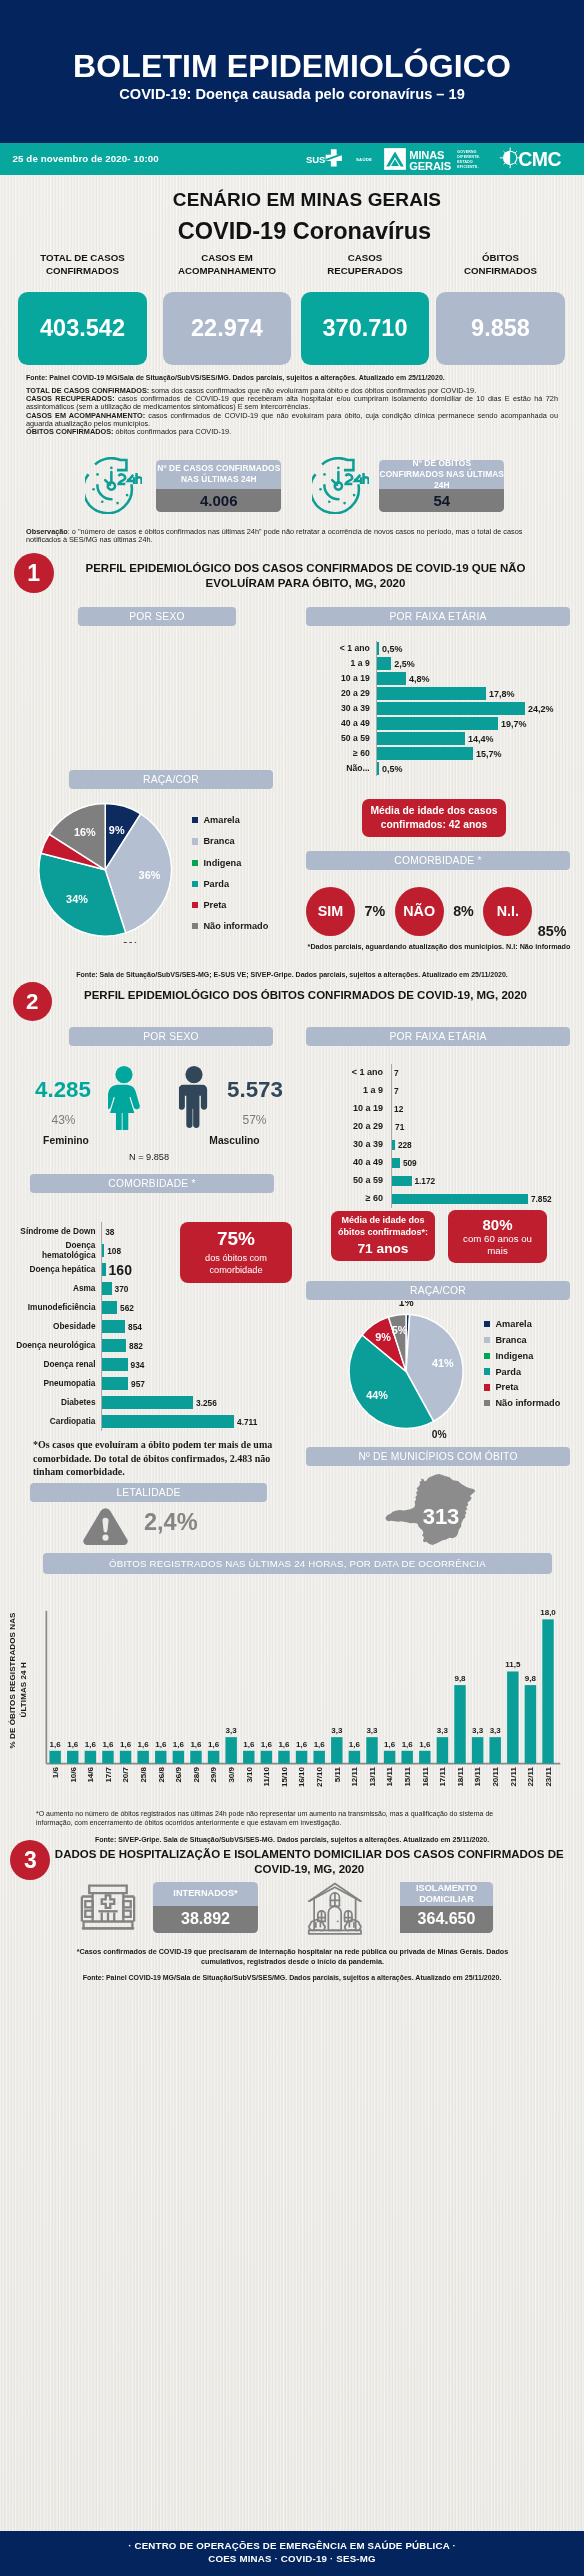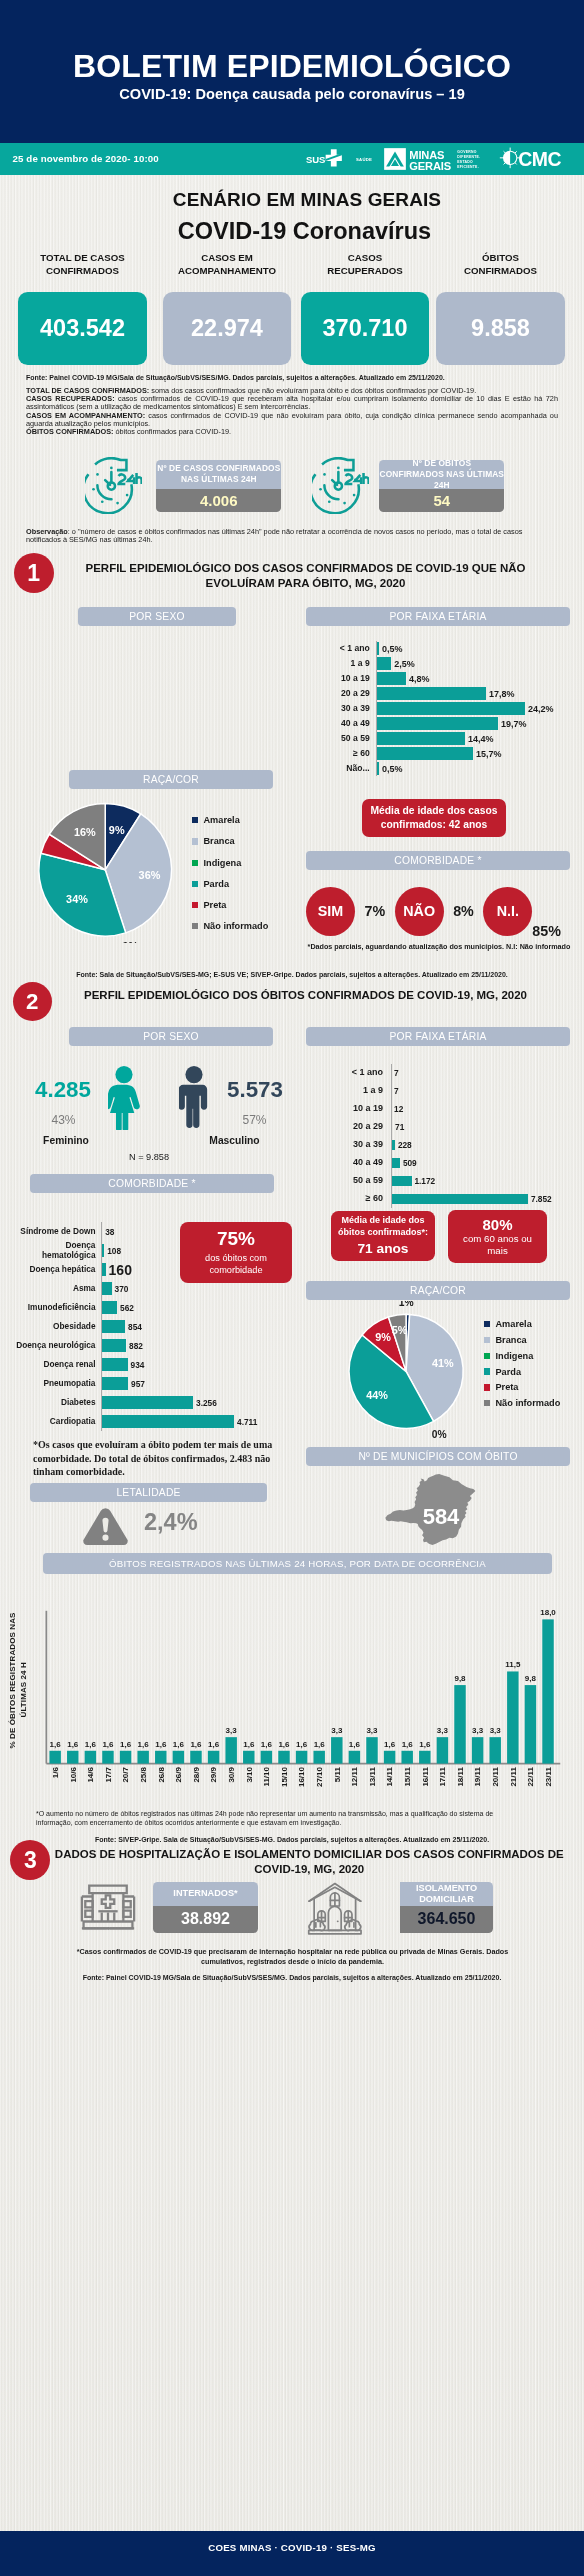--- a/index.html
+++ b/index.html
@@ -54,21 +54,21 @@
   .box.lblue{background:var(--lblue);}
 
   .fine{font-size:7.3px;line-height:8.1px;color:#1a1a1a;}
   .fine b{font-weight:700;}
   .src{font-size:7px;font-weight:700;color:#1a1a1a;}
 
   .h24row{position:absolute;left:0;right:0;top:0;height:0;}
   .h24{position:absolute;top:457px;display:flex;align-items:flex-start;gap:0;}
   .h24 .pill{width:125px;border-radius:4.6px;overflow:hidden;margin-top:2.9px;}
   .h24 .pill .top{background:var(--lblue);color:#fff;font-size:8.4px;font-weight:600;text-align:center;height:29px;display:flex;flex-direction:column;align-items:center;justify-content:center;line-height:1.3;letter-spacing:0.1px;}
-  .h24 .pill .bot{background:var(--gray);color:#fef9c3;font-size:15px;font-weight:600;text-align:right;height:23px;display:flex;align-items:center;justify-content:center;}
+  .h24 .pill .bot{background:var(--gray);color:#0f172a;font-size:15px;font-weight:600;text-align:right;height:23px;display:flex;align-items:center;justify-content:center;}
 
   
   .sechead{position:absolute;left:0;right:0;}
   .secnum{width:40px;height:40px;border-radius:50%;background:var(--red);color:#fff;position:absolute;left:13.7px;top:0;
      display:flex;align-items:center;justify-content:center;font-size:23px;font-weight:700;}
   .sectitle{position:absolute;left:63px;right:36px;top:8px;text-align:center;font-size:11.5px;font-weight:700;color:#141414;line-height:1.32;}
 
   .subhead{background:var(--lblue);color:#fff;border-radius:4px;text-align:center;
      font-size:10.3px;font-weight:500;padding:4px 3.4px;letter-spacing:0.2px;}
   .hbar{display:flex;align-items:center;}
@@ -372,21 +372,21 @@
 
     <div class="redbox" style="position:absolute;left:362px;top:197px;width:144px;height:38px;border-radius:6.9px;display:flex;align-items:center;justify-content:center;padding:0 8px;font-size:10.3px;line-height:1.32;">Média de idade dos casos confirmados: 42 anos</div>
 
     <div class="subhead" style="position:absolute;left:306px;top:249px;width:264px;">COMORBIDADE *</div>
     <div style="position:absolute;left:306px;top:281px;width:266px;display:flex;align-items:center;">
       <div class="circ">SIM</div>
       <div style="font-size:14.3px;font-weight:600;width:40px;text-align:center;">7%</div>
       <div class="circ">NÃO</div>
       <div style="font-size:14.3px;font-weight:600;width:40px;text-align:center;">8%</div>
       <div class="circ">N.I.</div>
-      <div style="font-size:14.3px;font-weight:600;width:40px;text-align:left;margin-top:40px;">85%</div>
+      <div style="font-size:14.3px;font-weight:600;width:40px;text-align:center;margin-top:40px;">85%</div>
     </div>
     <div style="position:absolute;left:306px;top:340px;width:266px;font-size:7.2px;font-weight:700;text-align:center;">*Dados parciais, aguardando atualização dos municípios. N.I:  Não informado</div>
     <div style="position:absolute;left:0;right:0;top:369px;text-align:center;" class="src">Fonte: Sala de Situação/SubVS/SES-MG;  E-SUS VE; SIVEP-Gripe. Dados parciais, sujeitos a alterações. Atualizado em 25/11/2020.</div>
   </div>
 
   <div class="sechead" style="top:982px;">
     <div class="secnum" style="width:39px;height:39px;font-size:22.3px;left:12.6px;">2</div>
     <div class="sectitle" style="top:5.7px;">PERFIL EPIDEMIOLÓGICO DOS ÓBITOS CONFIRMADOS DE COVID-19, MG, 2020</div>
   </div>
 
@@ -618,21 +618,21 @@
       <circle cx="43" cy="54" r="5.4" fill="#ecebe6"></circle>
     </svg>
     <div class="abs" style="left:144px;top:47px;font-size:23.5px;font-weight:600;color:#858585;">2,4%</div>
 
     <div class="subhead" style="position:absolute;left:306px;top:-15px;width:264px;">Nº DE MUNICÍPIOS COM ÓBITO</div>
     <div class="abs" style="left:381px;top:9.7px;">
       <svg width="100" height="77" viewBox="0 0 175 135">
           <path fill="#8c8c8c" d="M 101.9 3.6 L 110.9 6.6 L 119.9 9.0 L 125.9 14.4 L 134.8 15.6 L 140.8 21.0 L 149.8 26.3 L 155.8 28.4 L 161.8 29.9 L 165.4 33.5 L 161.2 37.4 L 155.8 41.9 L 158.8 45.5 L 155.8 50.3 L 151.3 53.3 L 152.8 57.5 L 149.2 61.4 L 151.3 65.3 L 147.4 68.2 L 149.8 71.8 L 146.8 75.4 L 148.3 78.4 L 143.8 83.2 L 140.8 89.8 L 140.2 95.8 L 136.3 101.2 L 134.8 107.8 L 131.8 113.1 L 125.9 116.1 L 119.9 115.2 L 113.9 118.2 L 107.9 119.7 L 101.9 122.7 L 95.9 125.7 L 89.9 128.1 L 83.9 125.7 L 79.4 122.1 L 74.9 123.3 L 73.4 119.1 L 75.5 115.2 L 71.9 110.8 L 74.3 106.3 L 71.9 101.8 L 68.3 98.8 L 65.3 95.2 L 64.4 91.3 L 61.4 89.8 L 56.9 89.2 L 50.9 89.8 L 44.9 88.3 L 39.0 87.4 L 34.5 86.2 L 30.0 87.4 L 24.0 86.2 L 18.0 85.3 L 13.5 86.2 L 9.0 84.4 L 7.5 80.2 L 11.4 75.4 L 16.5 73.3 L 21.0 69.4 L 27.0 67.4 L 33.0 66.5 L 39.0 67.4 L 44.9 66.5 L 50.9 65.3 L 55.4 63.5 L 58.4 61.4 L 59.9 56.9 L 58.7 52.4 L 61.4 47.9 L 59.9 44.3 L 62.9 40.4 L 61.4 35.9 L 64.4 32.3 L 62.3 28.4 L 65.9 25.4 L 68.3 21.6 L 67.4 17.4 L 71.3 15.0 L 69.5 11.4 L 74.3 12.6 L 76.4 16.5 L 80.3 14.4 L 82.4 10.5 L 86.9 8.4 L 91.4 6.6 L 95.9 4.5 Z"></path>
         </svg>
     </div>
-    <div class="abs" style="left:401px;top:42px;width:80px;text-align:center;font-size:22px;font-weight:600;color:#fff;">584</div>
+    <div class="abs" style="left:401px;top:42px;width:80px;text-align:center;font-size:22px;font-weight:600;color:#fff;">313</div>
   </div>
 
   <div class="subhead abs" style="left:43px;top:1553px;width:509px;font-size:9.7px;padding:5.2px 3.4px;">ÓBITOS REGISTRADOS NAS ÚLTIMAS 24 HORAS, POR DATA DE OCORRÊNCIA</div>
   <div class="abs" style="left:0;right:0;top:1581px;height:229px;">
     <div class="abs" style="left:11.5px;top:29px;width:16px;height:160px;display:flex;align-items:center;justify-content:center;">
       <div style="transform:rotate(-90deg);white-space:pre;font-size:8px;font-weight:700;letter-spacing:0.1px;text-align:center;line-height:1.3;">
         <span>% DE ÓBITOS REGISTRADOS NAS
 ÚLTIMAS 24 H</span>
       </div>
     </div>
@@ -774,23 +774,24 @@
       <path d="M7 76 a5.5 5.5 0 0 1 6.5 -5.5 a7 7 0 0 1 11.5 1.5 a5.5 5.5 0 0 1 5 5 a5.5 5.5 0 0 1 -5.5 9.5 h-12 a6 6 0 0 1 -5.5 -10.5 z"></path>
       <path d="M93 76 a5.5 5.5 0 0 0 -6.5 -5.5 a7 7 0 0 0 -11.5 1.5 a5.5 5.5 0 0 0 -5 5 a5.5 5.5 0 0 0 5.5 9.5 h12 a6 6 0 0 0 5.5 -10.5 z"></path>
       <path d="M16.5 73 v8 M24.5 73.5 v7 M83.5 73 v8 M75.5 73.5 v7"></path>
     </g>
     <circle cx="55" cy="71" r="1.7" fill="#828282"></circle>
   </svg>
   <div class="abs" style="left:388px;top:1882px;width:105px;border-radius:4.6px;overflow:hidden;padding-left:12px;">
     <div style="background:var(--lblue);color:#fff;font-size:9.2px;font-weight:600;text-align:center;height:23.5px;display:flex;align-items:center;justify-content:center;line-height:1.2;padding:0 2.3px;">
         <span>ISOLAMENTO DOMICILIAR</span>
       </div>
-    <div style="background:var(--gray);color:#0f172a;font-size:16px;font-weight:600;text-align:center;height:27.5px;display:flex;align-items:center;justify-content:center;">364.650</div>
+    <div style="background:var(--gray);color:#ffffff;font-size:16px;font-weight:600;text-align:center;height:27.5px;display:flex;align-items:center;justify-content:center;">364.650</div>
   </div>
   <div class="abs" style="left:72px;width:441px;top:1947px;font-size:7.2px;font-weight:700;line-height:1.38;text-align:center;">*Casos confirmados de COVID-19 que precisaram de internação hospitalar na rede pública ou privada de Minas Gerais. Dados cumulativos, registrados desde o início da pandemia.</div>
   <div class="abs src" style="left:0;right:0;top:1974px;text-align:center;">Fonte: Painel COVID-19 MG/Sala de Situação/SubVS/SES/MG. Dados parciais, sujeitos a alterações. Atualizado em 25/11/2020.</div>
 
   <div class="footer">
+    <div class="f1">· CENTRO DE OPERAÇÕES DE EMERGÊNCIA EM SAÚDE PÚBLICA ·</div>
     <div class="f2">COES MINAS · COVID-19 · SES-MG</div>
   </div>
 
 </div>
 
 
 </body></html>

